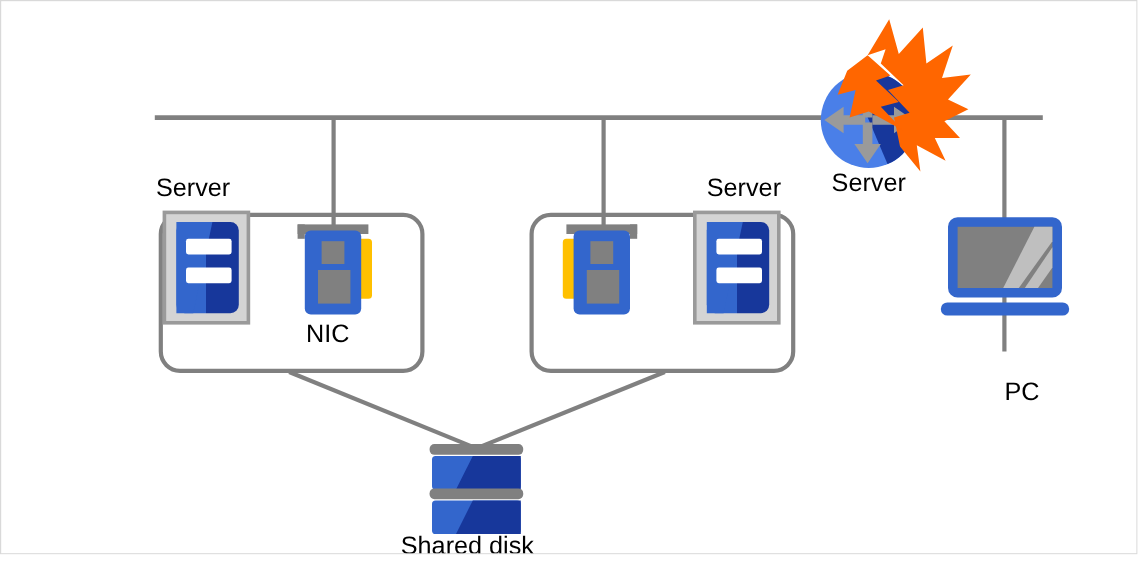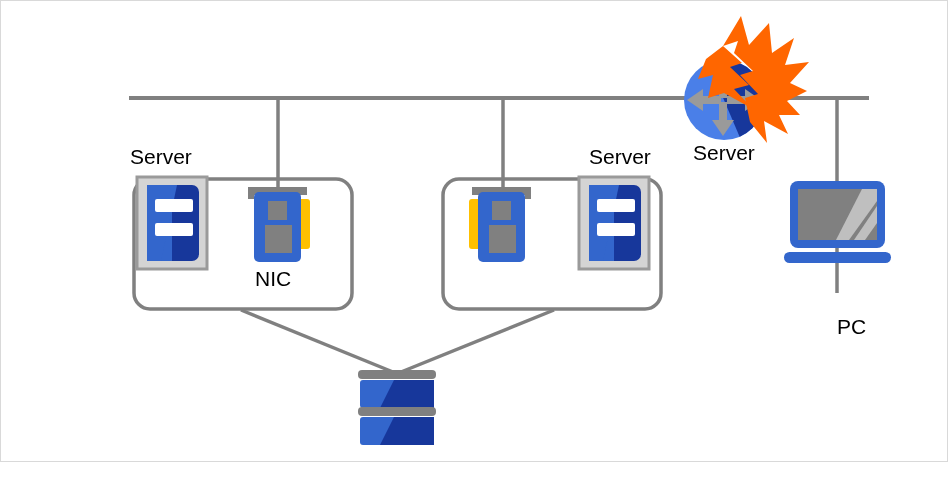--- a/index.html
+++ b/index.html
@@ -155,14 +155,15 @@
   <div class="label" style="left:588px; top:144px;">Server</div>
 
   <div class="label" style="left:254px; top:266px;">NIC</div>
 
   <div class="label" style="left:692px; top:140px;">Server</div>
 
   <div class="badge" style="left:684px; top:166px; width:82px; height:32px;">SPOF</div>
 
   <div class="label" style="left:836px; top:266px;margin-top:48px;">PC</div>
 
+  <div class="label" style="left:333px; top:443px;">Shared disk</div>
 
 </div>
 
 </body></html>

